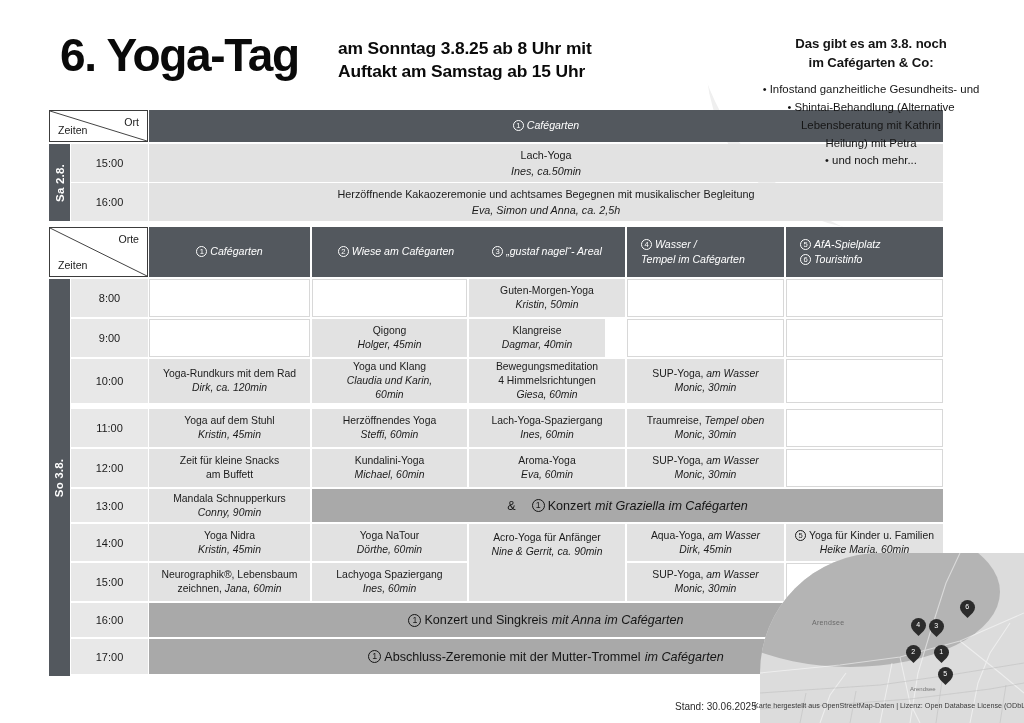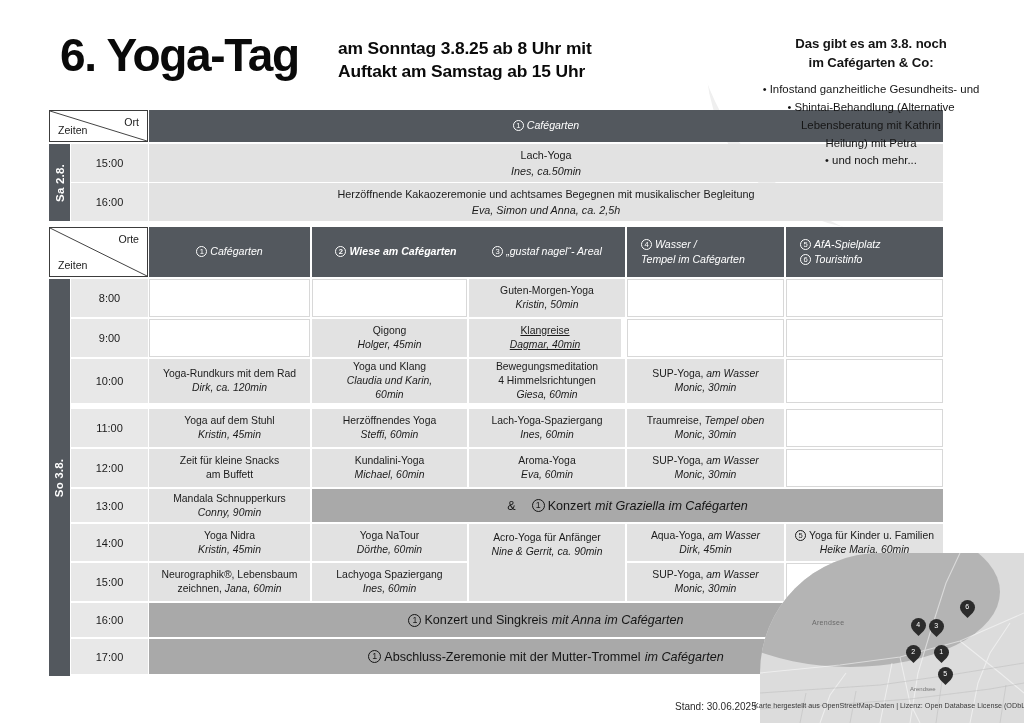--- a/index.html
+++ b/index.html
@@ -333,21 +333,21 @@
     <svg class="diag" viewBox="0 0 99 50" preserveAspectRatio="none">
       <line x1="0" y1="0" x2="99" y2="50" stroke="#3c3c3c" stroke-width="1"></line>
     </svg>
     <span class="lbl-tr">Orte</span>
     <span class="lbl-bl">Zeiten</span>
   </div>
 
   <div class="loc" style="left:149px; top:227px; width:161px; height:50px;">
     <span class="row"><span class="circnum">1</span><span>Cafégarten</span></span>
   </div>
-  <div class="loc" style="left:312px; top:227px; width:168px; height:50px;font-weight:bold;">
+  <div class="loc" style="left:312px; top:227px; width:168px; height:50px;">
     <span class="row"><span class="circnum">2</span><span>Wiese am Cafégarten</span></span>
   </div>
   <div class="loc" style="left:469px; top:227px; width:156px; height:50px;">
     <span class="row"><span class="circnum">3</span><span>„gustaf nagel“- Areal</span></span>
   </div>
   <div class="loc left" style="left:627px; top:227px; width:157px; height:50px;">
     <span class="row"><span class="circnum">4</span><span>Wasser /</span></span>
     <span class="row" style="padding-left:0px;"><span>Tempel im Cafégarten</span></span>
   </div>
   <div class="loc left" style="left:786px; top:227px; width:157px; height:50px;">
@@ -368,21 +368,21 @@
   </div>
   <div class="cell empty" style="left:627px; top:279px; width:157px; height:38px;"></div>
   <div class="cell empty" style="left:786px; top:279px; width:157px; height:38px;"></div>
 
   <div class="timecell" style="left:71px; top:319px; width:77px; height:38px;">9:00</div>
   <div class="cell empty" style="left:149px; top:319px; width:161px; height:38px;"></div>
   <div class="cell light" style="left:312px; top:319px; width:155px; height:38px;">
     <div class="l1">Qigong</div>
     <div class="l2">Holger, 45min</div>
   </div>
-  <div class="cell light" style="left:469px; top:319px; width:152px; height:38px;text-decoration:underline;">
+  <div class="cell light" style="left:469px; top:319px; width:136px; height:38px;">
     <div class="l1">Klangreise</div>
     <div class="l2">Dagmar, 40min</div>
   </div>
   <div class="cell empty" style="left:627px; top:319px; width:157px; height:38px;"></div>
   <div class="cell empty" style="left:786px; top:319px; width:157px; height:38px;"></div>
 
   <div class="timecell" style="left:71px; top:359px; width:77px; height:44px;">10:00</div>
   <div class="cell light" style="left:149px; top:359px; width:161px; height:44px;">
     <div class="l1">Yoga-Rundkurs mit dem Rad</div>
     <div class="l2">Dirk, ca. 120min</div>

